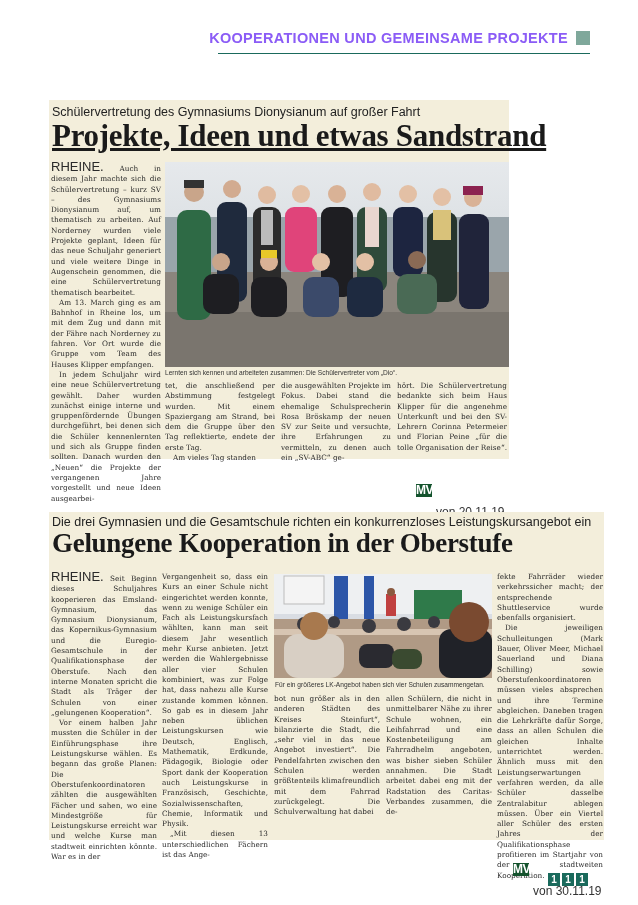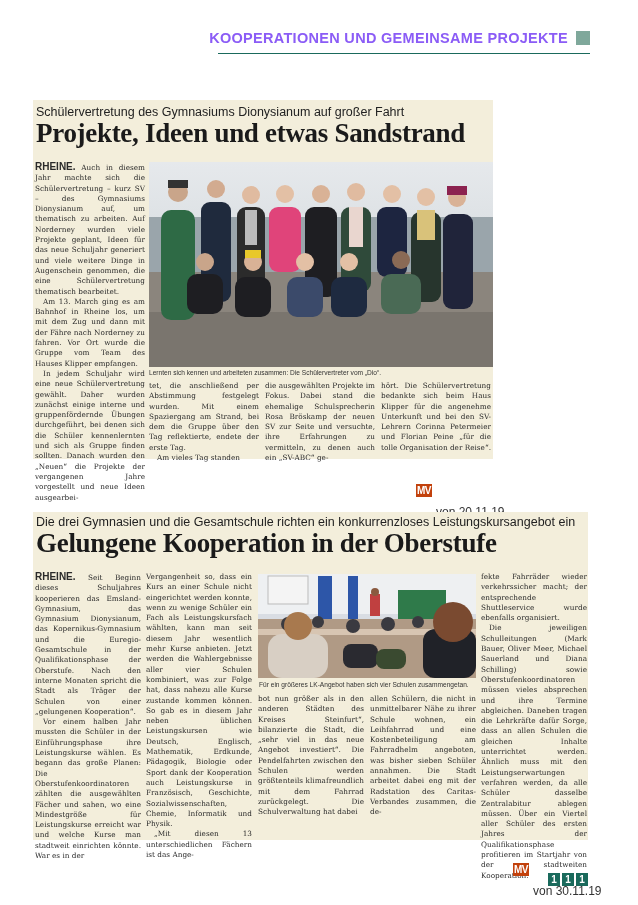--- a/index.html
+++ b/index.html
@@ -4,53 +4,53 @@
 <style>
   html, body { margin:0; padding:0; }
   body { width:638px; height:905px; background:#ffffff; position:relative; overflow:hidden;
          font-family:"DejaVu Serif", serif; color:#222; }
   .header { position:absolute; left:218px; top:28px; width:372px; height:26px; }
   .header-title { position:absolute; right:22px; top:2px; font-family:"Liberation Sans", sans-serif;
                   font-weight:bold; font-size:14.5px; letter-spacing:0.3px; color:#8b5cf6; white-space:nowrap; }
   .header-square { position:absolute; right:0; top:3px; width:14px; height:14px; background:#7fa89b; }
   .header-rule { position:absolute; left:0; right:0; bottom:0; height:1.5px; background:#1a6a5c; }
 
-  .panel { position:absolute; background:#f3eedb; }
+  .panel { position:absolute; background:#f3eedb;margin-left:16px; }
   .kicker { position:absolute; left:3px; font-family:"Liberation Sans", sans-serif; font-size:12.5px; color:#222; white-space:nowrap; }
   .headline { position:absolute; left:3px; font-family:"Liberation Serif", serif; font-weight:bold; color:#1a1a1a; white-space:nowrap; letter-spacing:-0.3px; }
 
   .col { position:absolute; font-family:"DejaVu Serif", serif; font-size:7.3px; line-height:10.3px; color:#2a2a2a; text-align:justify; hyphens:manual; }
   .col p { margin:0; text-indent:0; }
   .col p.ind { text-indent:8px; }
-  .dateline { font-family:"Liberation Sans", sans-serif; font-weight:bold; font-size:10px; }
+  .dateline { font-family:"Liberation Sans", sans-serif; font-weight:normal; font-size:13px; }
 
   .photo { position:absolute; overflow:hidden; }
   .caption { position:absolute; font-family:"Liberation Sans", sans-serif; font-size:6.6px; color:#333; white-space:nowrap; }
 
   .source { position:absolute; display:flex; align-items:center; gap:4px; }
-  .mv-logo { width:16px; height:13px; background:#c2410c; color:#fff; font-family:"Liberation Sans", sans-serif;
-             font-weight:bold; font-size:10px; line-height:13px; text-align:center; letter-spacing:-0.5px; }
+  .mv-logo { width:16px; height:13px; background:#14532d; color:#fff; font-family:"Liberation Sans", sans-serif;
+             font-weight:bold; font-size:12px; line-height:13px; text-align:center; letter-spacing:-0.5px; }
   .source-text { font-family:"Liberation Sans", sans-serif; font-size:12px; color:#333;margin-top:44px; }
 
   .page-num { position:absolute; left:548px; top:873px; display:flex; gap:2px; }
   .page-num span { width:12px; height:13px; background:#1a6a5c; color:#fff; font-family:"Liberation Sans", sans-serif;
                    font-weight:bold; font-size:10px; line-height:13px; text-align:center; }
 </style>
 </head>
 <body>
 
 <div class="header">
   <span class="header-title">KOOPERATIONEN UND GEMEINSAME PROJEKTE</span>
   <span class="header-square"></span>
   <span class="header-rule"></span>
 </div>
 
 <div class="panel" style="left:33px; top:100px; width:460px; height:359px;">
   <span class="kicker" style="top:5px;">Schülervertretung des Gymnasiums Dionysianum auf großer Fahrt</span>
-  <span class="headline" style="top:18px; font-size:27px;">Projekte, Ideen und etwas Sandstrand</span>
+  <span class="headline" style="top:18px; font-size:31px;text-decoration:underline;">Projekte, Ideen und etwas Sandstrand</span>
 
   <div class="col" style="left:2px; top:62px; width:110px;">
     <p><span class="dateline">RHEINE.</span> <span>Auch in diesem Jahr machte sich die Schülervertretung – kurz SV – des Gymnasiums Dionysianum auf, um thematisch zu arbeiten. Auf Norderney wurden viele Projekte geplant, Ideen für das neue Schuljahr generiert und viele weitere Dinge in Augenschein genommen, die eine Schülervertretung thematisch bearbeitet.</span></p>
     <p class="ind">Am 13. March ging es am Bahnhof in Rheine los, um mit dem Zug und dann mit der Fähre nach Norderney zu fahren. Vor Ort wurde die Gruppe vom Team des Hauses Klipper empfangen.</p>
     <p class="ind">In jedem Schuljahr wird eine neue Schülervertretung gewählt. Daher wurden zunächst einige interne und gruppenfördernde Übungen durchgeführt, bei denen sich die Schüler kennenlernten und sich als Gruppe finden sollten. Danach wurden den „Neuen“ die Projekte der vergangenen Jahre vorgestellt und neue Ideen ausgearbei-</p>
   </div>
 
   <div class="photo" style="left:116px; top:62px; width:344px; height:205px;">
     <svg width="344" height="205" viewBox="0 0 344 205">
       <defs>

